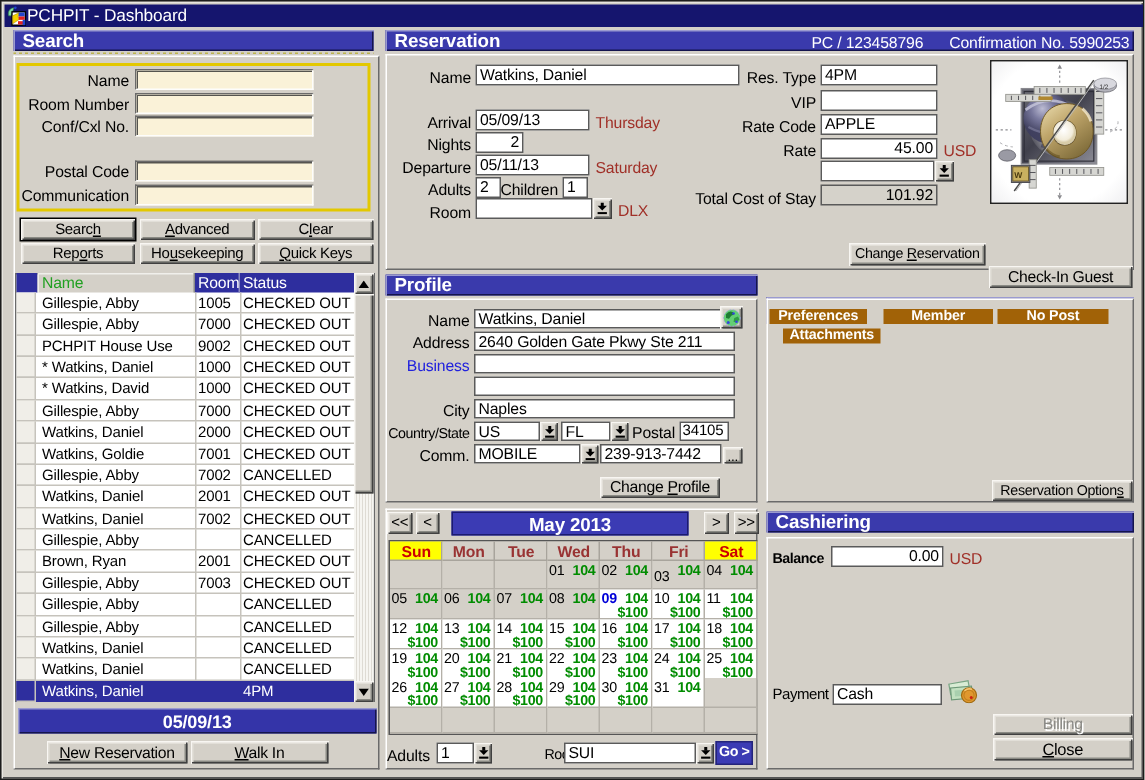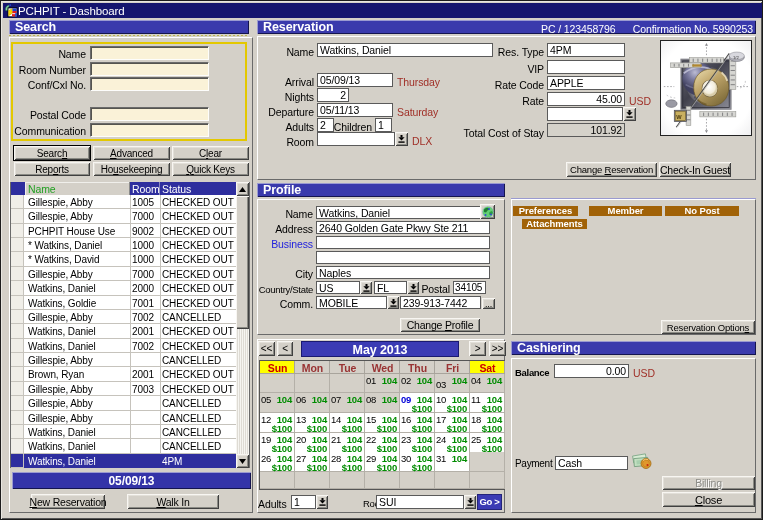--- a/index.html
+++ b/index.html
@@ -212,21 +212,21 @@
       </svg>
     </div>
 <div class="" style="left:235px;top:195px;width:13px;height:133px;background:#D4D0C8;box-shadow:inset 1px 1px 0 #f8f6f2, inset -1px -1px 0 #404040, inset -2px -2px 0 #8a8a84;"></div>
 <div class="btn" style="left:235px;top:453px;width:13px;height:14px;">
       <svg width="7" height="5" viewBox="0 0 7 5">
         <polygon points="0,0 7,0 3.5,5" fill="#000"></polygon>
       </svg>
     </div>
 <div class="" style="left:11px;top:471px;width:239px;height:17px;background:#3434A8;box-shadow:inset 1px 1px 0 #9a9ad0, inset -1px -1px 0 #14144e;"></div>
 <div class="t" style="left:11px;top:473px;width:239px;text-align:center;font-size:12px;font-weight:bold;color:#fff;">05/09/13</div>
-<div class="btn" style="left:30px;top:493px;width:74px;height:15px;font-size:10.5px;">
+<div class="btn" style="left:30px;top:493px;width:94px;height:15px;font-size:10.5px;">
       <span style="white-space:pre;"><u>N</u>ew Reservation</span>
     </div>
 <div class="btn" style="left:126px;top:493px;width:92px;height:15px;font-size:10.5px;">
       <span style="white-space:pre;"><u>W</u>alk In</span>
     </div>
 <div class="hdr" style="left:256px;top:19px;width:499px;height:14px;line-height:14px;">Reservation</div>
 <div class="t" style="left:540px;top:22px;font-size:10.5px;color:#fff;">PC / 123458796</div>
 <div class="t" style="left:620px;top:22px;font-size:10.5px;letter-spacing:-0.1px;color:#fff;width:132px;text-align:right;">Confirmation No. 5990253</div>
 <div class="panel" style="left:256px;top:35px;width:499px;height:144px;"></div>
 <div class="lbl" style="left:173px;top:45px;width:140px;">Name</div>
@@ -372,21 +372,21 @@
           <line x1="80" y1="48" x2="93" y2="48"></line>
 </g>
 <path d="M48,2 l-1.6,3 h3.2 Z" fill="#8a8a8e"></path>
 <path d="M48,97 l-1.6,-3 h3.2 Z" fill="#8a8a8e"></path>
 <path d="M6,57 a14,9 0 0 0 9,3" stroke="#aaaaae" stroke-width="0.7" fill="none" stroke-dasharray="2,2"></path>
 <path d="M89,42 a12,8 0 0 1 -7,8" stroke="#aaaaae" stroke-width="0.7" fill="none" stroke-dasharray="2,2"></path>
 </svg></div>
 <div class="btn" style="left:565px;top:161px;width:91px;height:15px;font-size:9.5px;">
       <span style="white-space:pre;">Change <u>R</u>eservation</span>
     </div>
-<div class="btn" style="left:658px;top:161px;width:72px;height:15px;font-size:10.5px;">
+<div class="btn" style="left:658px;top:176px;width:96px;height:15px;font-size:10.5px;">
       <span style="white-space:pre;">Check-In Guest</span>
     </div>
 <div class="hdr" style="left:256px;top:182px;width:248px;height:14px;line-height:14px;">Profile</div>
 <div class="panel" style="left:256px;top:198px;width:248px;height:136px;"></div>
 <div class="lbl" style="left:172px;top:207px;width:140px;">Name</div>
 <div class="in" style="left:315px;top:205px;width:165px;height:13px;line-height:10px;">Watkins, Daniel</div>
 <div class="dd" style="left:479px;top:203px;width:15px;height:15px;">
 <svg width="12" height="12" viewBox="0 0 12 12">
         <circle cx="6" cy="6" r="5.5" fill="#63cf74"></circle>
 <path d="M2,3.5 q2,-2.5 4.5,-1.5 l1,1.5 l-2,1 l-1.5,2 l-2,-0.5 Z" fill="#1e7d32"></path>

